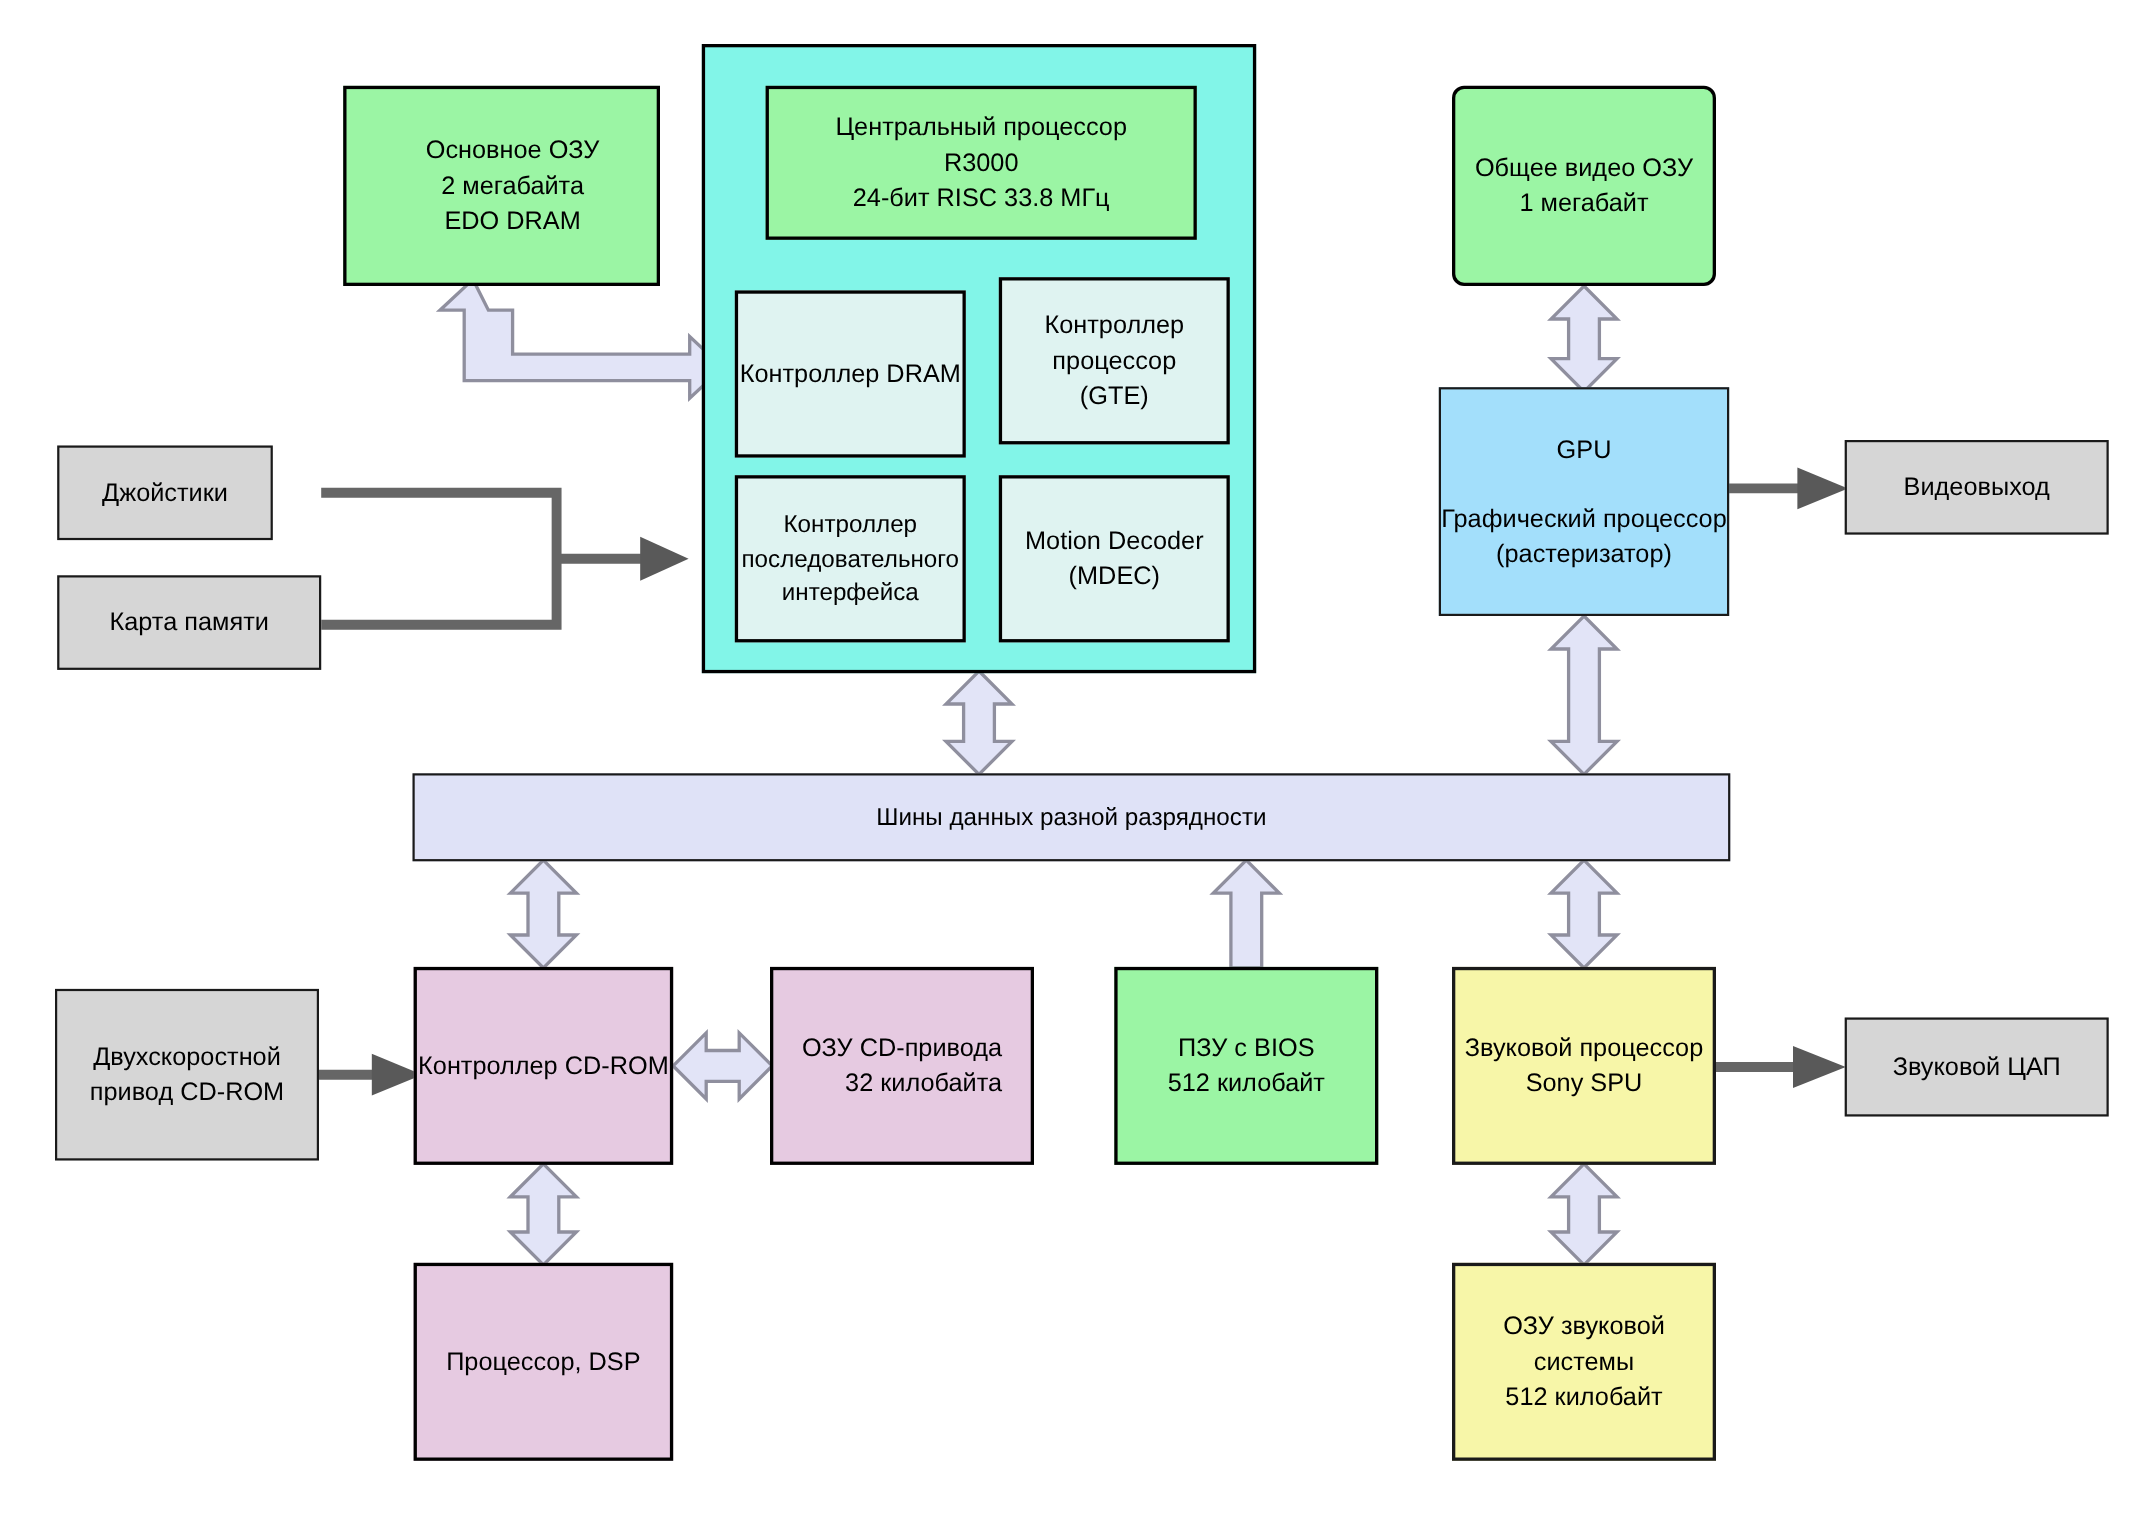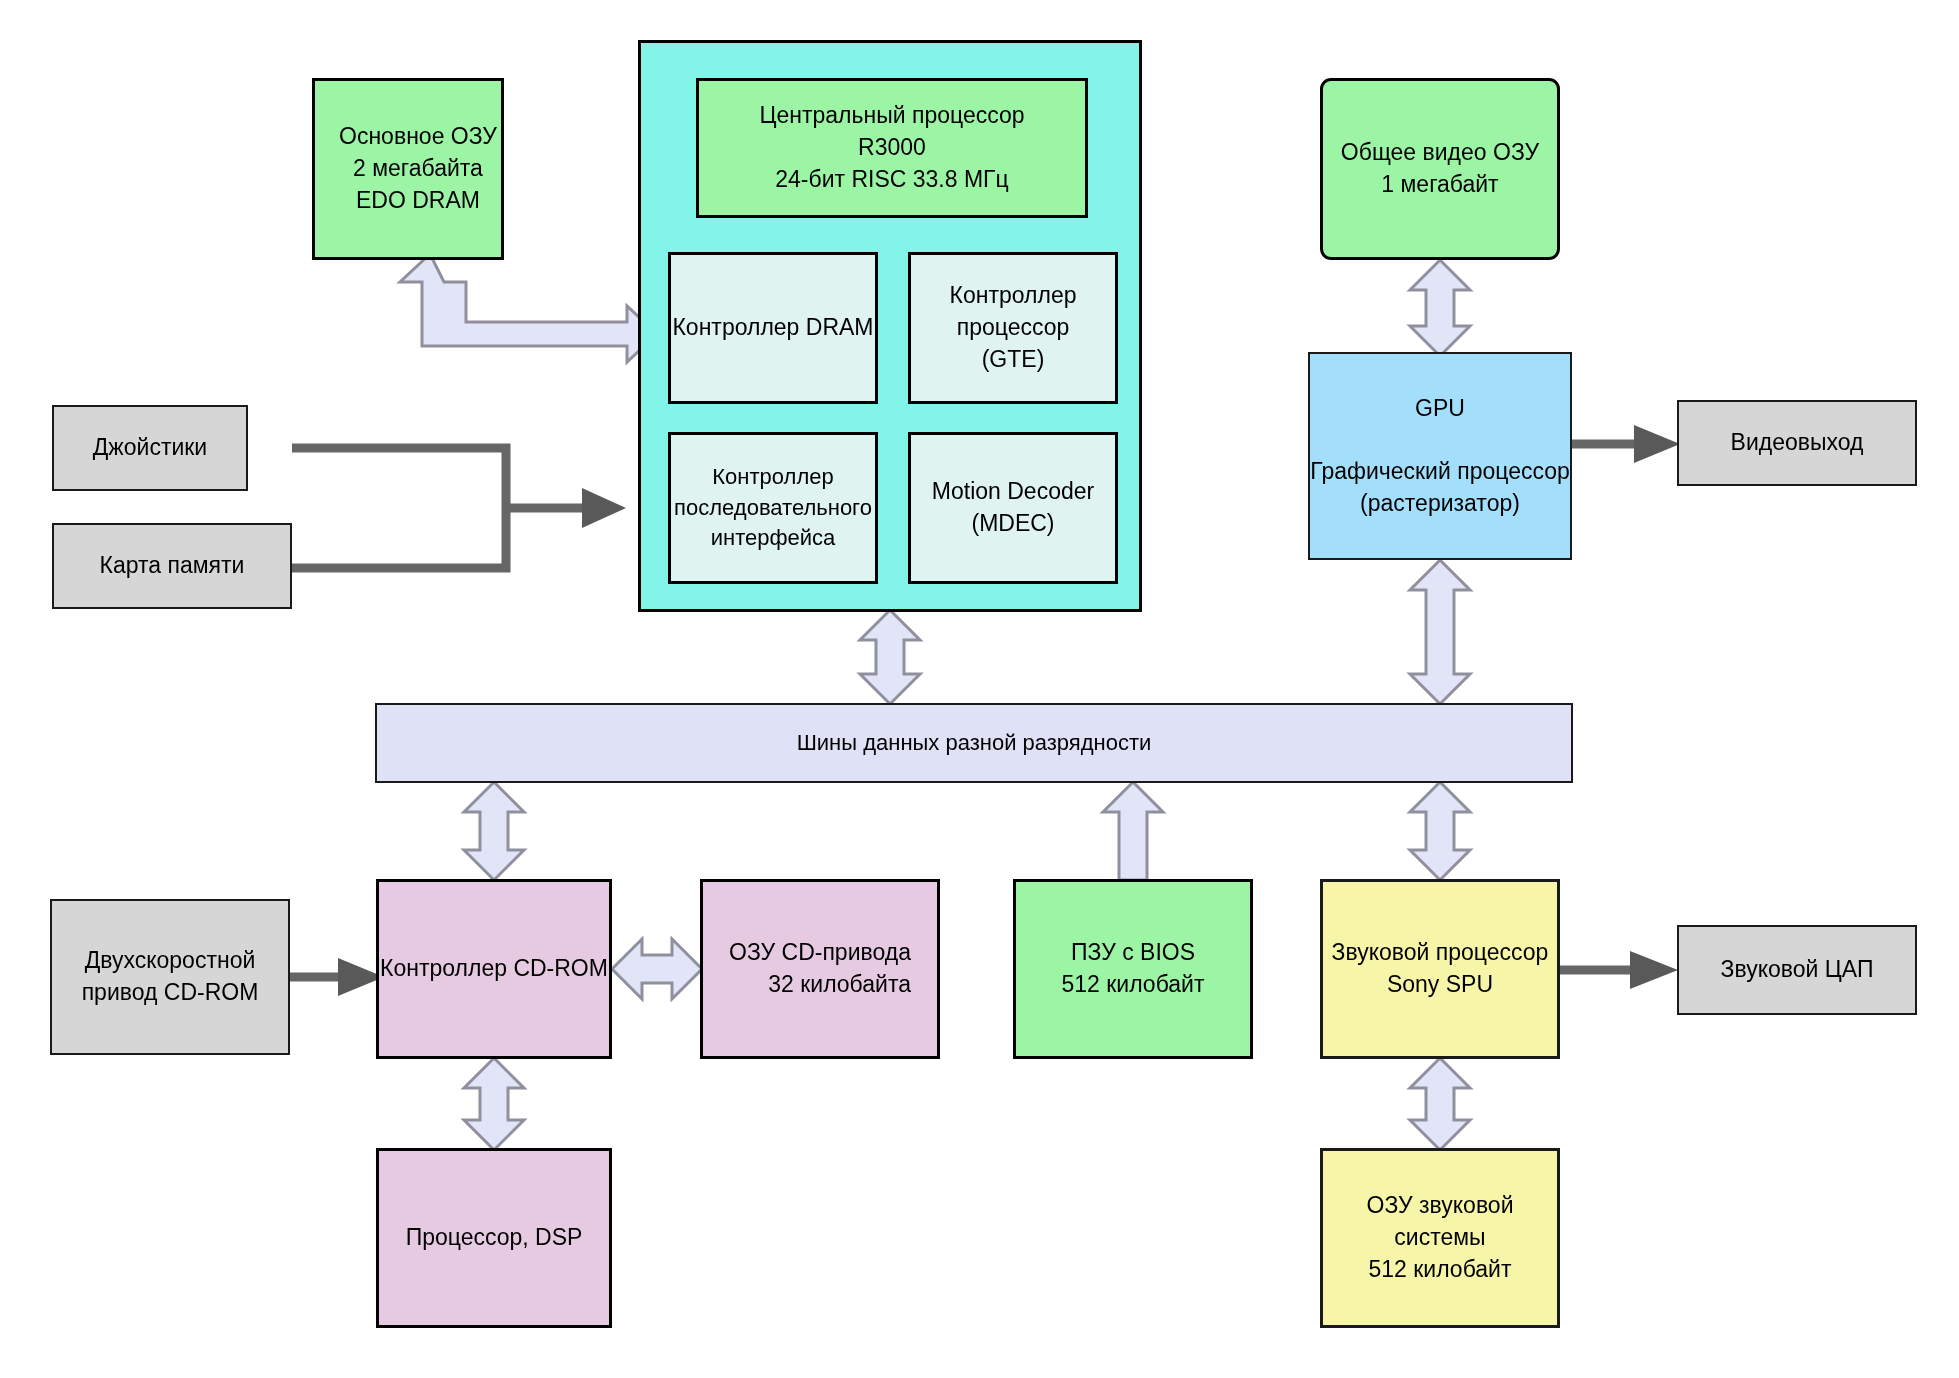--- a/index.html
+++ b/index.html
@@ -50,34 +50,34 @@
 <body>
 
 <div id="canvas">
 
   <div class="box teal-outer" style="left:638px;top:40px;width:504px;height:572px;"></div>
 
   <div class="box green lbl" style="left:696px;top:78px;width:392px;height:140px;">Центральный процессор
 R3000
 24-бит RISC 33.8 МГц</div>
 
-  <div class="box pale lbl" style="left:668px;top:252px;width:210px;height:152px;">Контроллер DRAM</div>
+  <div class="box pale lbl" style="left:668px;top:264px;width:210px;height:152px;">Контроллер DRAM</div>
 
   <div class="box pale lbl" style="left:908px;top:252px;width:210px;height:152px;">Контроллер
 процессор
 (GTE)</div>
 
   <div class="box pale lbl" style="left:668px;top:432px;width:210px;height:152px;font-size:22px;">Контроллер
 последовательного
 интерфейса</div>
 
   <div class="box pale lbl" style="left:908px;top:432px;width:210px;height:152px;">Motion Decoder
 (MDEC)</div>
 
-  <div class="box green lbl" style="left:312px;top:78px;width:192px;height:182px;padding-left:20px;">Основное ОЗУ
+  <div class="box green lbl" style="left:312px;top:78px;width:288px;height:182px;padding-left:20px;">Основное ОЗУ
 2 мегабайта
 EDO DRAM</div>
 
   <div class="box gray lbl" style="left:52px;top:405px;width:196px;height:86px;">Джойстики</div>
 
   <div class="box gray lbl" style="left:52px;top:523px;width:240px;height:86px;">Карта памяти</div>
 
   <div class="box green lbl" style="left:1320px;top:78px;width:240px;height:182px;border-radius:11px;">Общее видео ОЗУ
 1 мегабайт</div>
 

